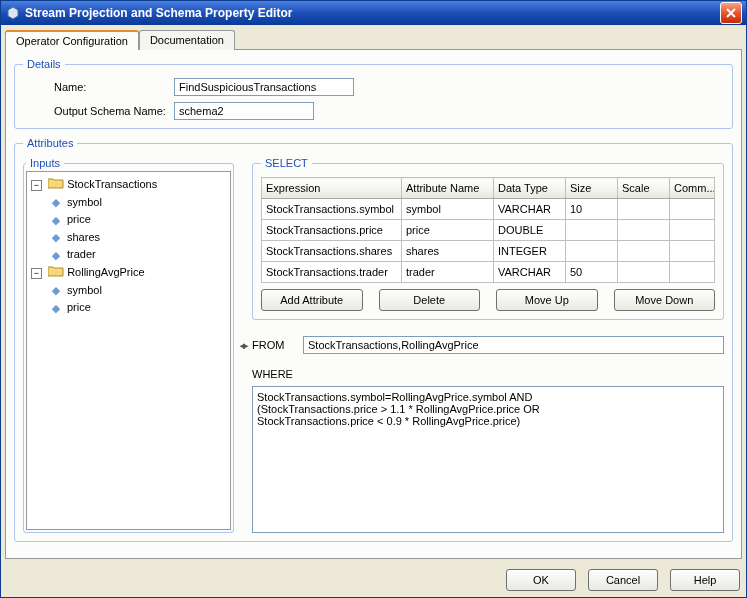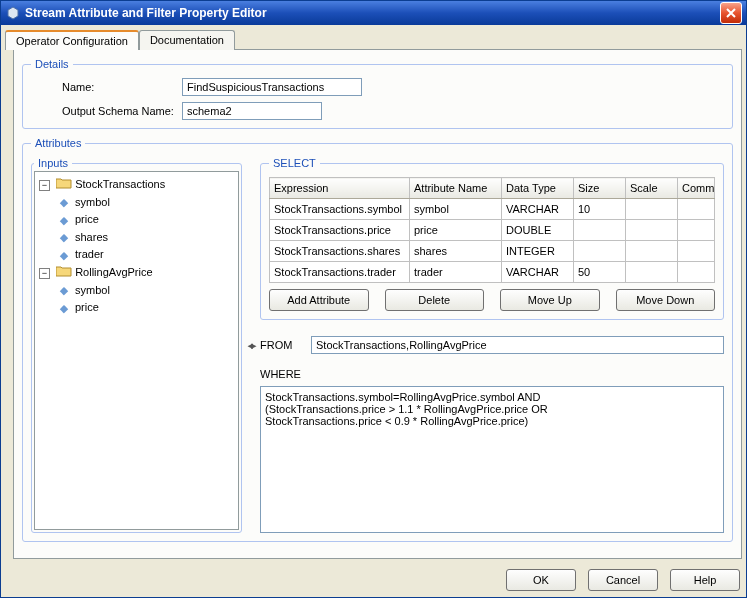--- a/index.html
+++ b/index.html
@@ -56,21 +56,21 @@
     top: 1px;
   }
   .tab.active {
     background: #FCFCFA;
     border-top: 2px solid #E68B2C;
     z-index: 2;
   }
   .tab-content {
     flex: 1;
     border: 1px solid #919B9C;
-    margin: 0 4px 4px 12px;
+    margin: 0 4px 4px 4px;
     padding: 8px;
     background: #FCFCFA;
     display: flex; flex-direction: column;
     overflow: hidden;
   }
   fieldset.group {
     border: 1px solid #B0C4F0;
     border-radius: 3px;
     margin: 0 0 8px 0;
     padding: 8px;
@@ -207,21 +207,21 @@
 <body>
 
 <div class="window">
 
   <div class="titlebar">
     <span class="app-icon">
       <svg width="16" height="16" viewBox="0 0 16 16">
         <polygon points="8,2 13,5 13,11 8,14 3,11 3,5" fill="#DDE6F2" stroke="#4B6EA8" stroke-width="1"></polygon>
       </svg>
     </span>
-    <span class="title">Stream Attribute and Filter Property Editor</span>
+    <span class="title">Stream Projection and Schema Property Editor</span>
     <span class="close-btn">
       <svg width="10" height="10" viewBox="0 0 10 10">
           <path d="M1 1 L9 9 M9 1 L1 9" stroke="#fff" stroke-width="2"></path>
         </svg>
     </span>
   </div>
 
   <div class="tabs">
     <div class="tab active">Operator Configuration</div>
     <div class="tab">Documentation</div>

